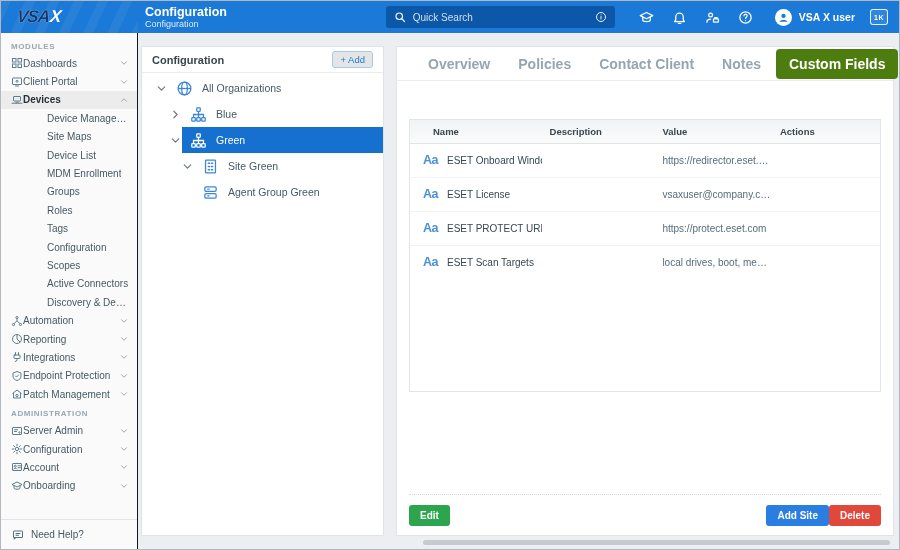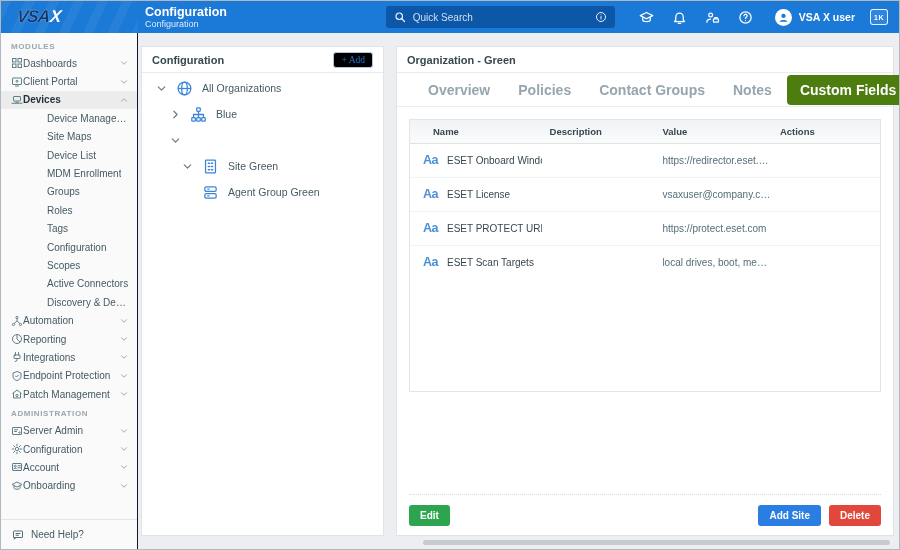--- a/index.html
+++ b/index.html
@@ -45,21 +45,21 @@
   .help-row { border-top:1px solid #e2e4e7; height:30px; display:flex; align-items:center; gap:7px; padding-left:11px; font-size:10px; color:#455a64; cursor:pointer; }
   .help-row .s-icon { color:#546e7a; }
 
   
   .main { position:absolute; left:137px; top:32px; right:0; bottom:0; background:#eceef1; }
   .panel { position:absolute; top:13px; bottom:13px; background:#fff; border:1px solid #e0e3e7; }
   #config-panel { left:3px; width:243px; }
   #org-panel { left:258px; width:498px; }
   .panel-header { height:26px; display:flex; align-items:center; padding:0 10px; border-bottom:1px solid #e9ebed; }
   .panel-title { font-size:11px; font-weight:bold; color:#37474f; }
-  .add-btn { margin-left:auto; font-size:9.5px; color:#1b79d7; background:#000000; border:1px solid #a9c9ea; border-radius:3px; padding:2px 7px; cursor:pointer; font-family:Liberation Serif, serif; }
+  .add-btn { margin-left:auto; font-size:9.5px; color:#1b79d7; background:#e5e5e5; border:1px solid #a9c9ea; border-radius:3px; padding:2px 7px; cursor:pointer; font-family:Liberation Sans, sans-serif; }
 
   
   .tree { padding-top:2px; }
   .tree-row { height:26px; display:flex; align-items:center; cursor:pointer; }
   .t-chev { width:14px; height:14px; display:flex; justify-content:center; align-items:center; color:#6b7a86; flex:none; }
   .t-chev svg { width:13px; height:13px; }
   .lv0 .t-chev { margin-left:12px; }
   .lv1 .t-chev { margin-left:26px; }
   .lv2 .t-chev { margin-left:38px; }
   .lv3 .t-chev { margin-left:38px; visibility:hidden; }
@@ -77,21 +77,21 @@
   .tab.active { background:#4d7c0f; color:#fff; }
   .cf-table { position:absolute; left:12px; right:12px; top:72px; height:273px; border:1px solid #e2e5e8; }
   table { width:100%; border-collapse:collapse; table-layout:fixed; }
   thead th { height:23px; background:linear-gradient(#f2f3f5,#fafbfb); border-bottom:1px solid #dfe3e6; font-size:9.5px; font-weight:bold; color:#37474f; text-align:left; padding-left:8px; }
   thead th.name-col { padding-left:23px; }
   tbody td { height:34px; border-bottom:1px solid #f0f2f4; font-size:10px; color:#546e7a; padding-left:8px; overflow:hidden; white-space:nowrap; text-overflow:ellipsis; }
   tbody tr:last-child td { border-bottom:none; }
   .name-cell { display:flex; align-items:center; gap:9px; padding-left:5px; color:#37474f; }
   .aa-icon { color:#4a90d9; font-size:12.5px; font-weight:bold; letter-spacing:-0.5px; flex:none; }
   .dotted { position:absolute; left:12px; right:12px; bottom:40px; border-top:1px dotted #d6dadd; }
-  .org-footer { position:absolute; left:12px; right:12px; bottom:9px; display:flex; gap:8px; }
+  .org-footer { position:absolute; left:12px; right:12px; bottom:9px; display:flex; }
   .btn { border:none; border-radius:3px; color:#fff; font-size:10px; font-weight:bold; padding:5px 11px; cursor:pointer; font-family:inherit; }
   .btn-edit { background:#2da44e; margin-right:auto; }
   .btn-addsite { background:#2a7de1; }
   .btn-delete { background:#e2473c; }
 
   .hscrollbar { position:absolute; left:285px; right:9px; bottom:4px; height:5px; background:#c7cbcf; border-radius:3px; cursor:pointer; }
 </style>
 </head>
 <body>
 
@@ -434,20 +434,32 @@
               </span>
               <span class="t-label">Blue</span>
             </div>
           </div>
           <div class="tree-row lv1">
             <span class="t-chev">
               <svg viewBox="0 0 24 24" fill="none" stroke="currentColor" stroke-width="2.2" stroke-linecap="round" stroke-linejoin="round" style="transform:rotate(0deg)">
                 <polyline points="6 9 12 15 18 9"></polyline>
               </svg>
             </span>
+            <div class="tree-body selected">
+              <span class="t-icon">
+                <svg viewBox="0 0 24 24" fill="none" stroke="currentColor" stroke-width="1.8">
+                  <rect x="9.5" y="2.5" width="5" height="5" rx="1"></rect>
+                  <rect x="2.5" y="16.5" width="5" height="5" rx="1"></rect>
+                  <rect x="9.5" y="16.5" width="5" height="5" rx="1"></rect>
+                  <rect x="16.5" y="16.5" width="5" height="5" rx="1"></rect>
+                  <path d="M12 7.5V12M12 12H5v4.5M12 12h7v4.5M12 12v4.5"></path>
+                </svg>
+              </span>
+              <span class="t-label">Green</span>
+            </div>
           </div>
           <div class="tree-row lv2">
             <span class="t-chev">
               <svg viewBox="0 0 24 24" fill="none" stroke="currentColor" stroke-width="2.2" stroke-linecap="round" stroke-linejoin="round" style="transform:rotate(0deg)">
                 <polyline points="6 9 12 15 18 9"></polyline>
               </svg>
             </span>
             <div class="tree-body">
               <span class="t-icon">
                 <svg viewBox="0 0 24 24" fill="none" stroke="currentColor" stroke-width="1.8">
@@ -472,27 +484,24 @@
                   <path d="M8 7.2h2M8 16.7h2" stroke-linecap="round"></path>
                 </svg>
               </span>
               <span class="t-label">Agent Group Green</span>
             </div>
           </div>
         </div>
     </div>
 
     <div class="panel" id="org-panel">
-      <div class="panel-header">
-        <span class="panel-title">Organization - Green</span>
-      </div>
       <div class="tabs" id="org-tabs">
           <div class="tab">Overview</div>
           <div class="tab">Policies</div>
-          <div class="tab">Contact Groups</div>
+          <div class="tab">Contact Client</div>
           <div class="tab">Notes</div>
           <div class="tab active">Custom Fields</div>
         </div>
       <div class="cf-table">
         <table>
           <thead>
               <tr id="cf-head">
                 <th class="name-col" style="width: 28%;">Name</th>
                 <th style="width: 24%;">Description</th>
                 <th style="width: 25%;">Value</th>

